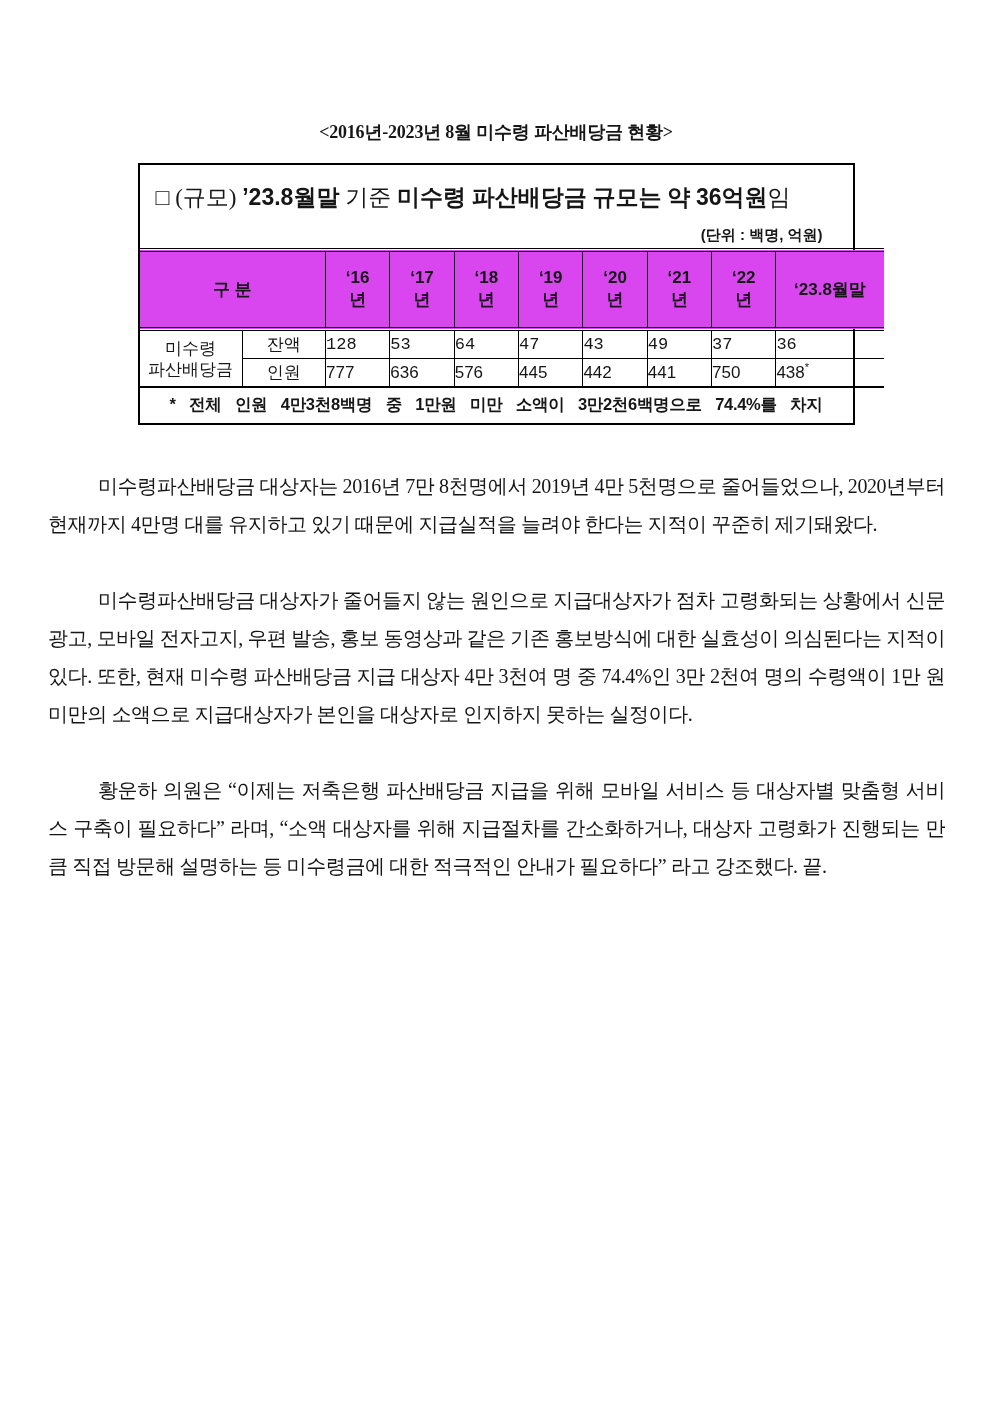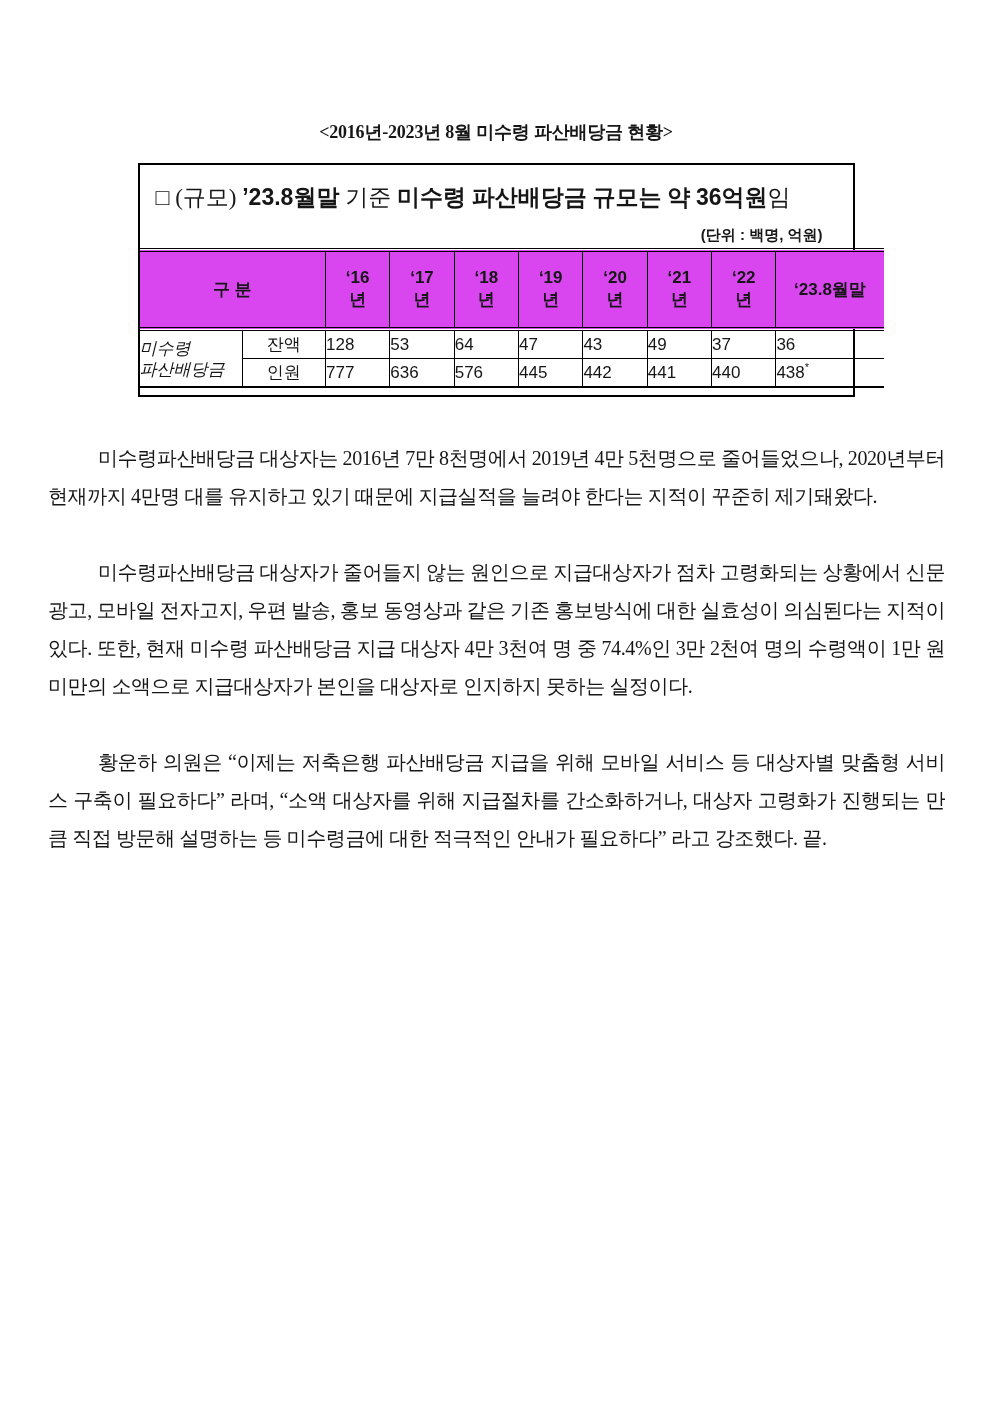--- a/index.html
+++ b/index.html
@@ -49,24 +49,24 @@
     border-top:4px double #000;
     border-bottom:4px double #000;
     font-size:17px;font-weight:700;
     height:32px;padding:16px;
   }
   table.data td{
     font-size:17px;height:27px;padding:0;
   }
   table.data th,table.data td{border-right:1.5px solid #000;}
   table.data th:last-child,table.data td:last-child{border-right:none;}
-  tr.r1 td.sep{border-bottom:1.5px solid #000;}
+  tr.r1 td.sep{border-bottom:1.5px solid #000;font-family:Liberation Mono, monospace;}
   tr.r2 td,td.t-group{border-bottom:2.5px solid #000;}
   td.t-group{
-    font-size:16.5px;line-height:21px;font-style:italic;
+    text-align:center;font-size:16.5px;line-height:21px;
   }
   td.t-label{text-align:center;}
   td.t-num{padding-right:16px;}
   sup.ast{font-size:11px;line-height:0;}
   .footnote{
     font-family:"Liberation Sans", sans-serif;
     font-size:16.5px;font-weight:600;
     margin:6px 30px 0 30px;
     letter-spacing:-0.3px;
     text-align:justify;text-align-last:justify;
@@ -142,26 +142,27 @@
           <td class="t-num sep">36</td>
         </tr>
         <tr class="r2">
           <td class="t-label">인원</td>
           <td class="t-num">777</td>
           <td class="t-num">636</td>
           <td class="t-num">576</td>
           <td class="t-num">445</td>
           <td class="t-num">442</td>
           <td class="t-num">441</td>
-          <td class="t-num">440</td>
+          <td class="t-num">750</td>
           <td class="t-num"><span>438</span><sup class="ast">*</sup></td>
         </tr>
       </tbody>
     </table>
 
+    <div class="footnote">* 전체 인원 4만3천8백명 중 1만원 미만 소액이 3만2천6백명으로 74.4%를 차지</div>
   </div>
 
   <div class="body-text">
     <p>미수령파산배당금 대상자는 2016년 7만 8천명에서 2019년 4만 5천명으로 줄어들었으나, 2020년부터 현재까지 4만명 대를 유지하고 있기 때문에 지급실적을 늘려야 한다는 지적이 꾸준히 제기돼왔다.</p>
     <p>미수령파산배당금 대상자가 줄어들지 않는 원인으로 지급대상자가 점차 고령화되는 상황에서 신문광고, 모바일 전자고지, 우편 발송, 홍보 동영상과 같은 기존 홍보방식에 대한 실효성이 의심된다는 지적이 있다. 또한, 현재 미수령 파산배당금 지급 대상자 4만 3천여 명 중 74.4%인 3만 2천여 명의 수령액이 1만 원 미만의 소액으로 지급대상자가 본인을 대상자로 인지하지 못하는 실정이다.</p>
     <p>황운하 의원은 “이제는 저축은행 파산배당금 지급을 위해 모바일 서비스 등 대상자별 맞춤형 서비스 구축이 필요하다” 라며, “소액 대상자를 위해 지급절차를 간소화하거나, 대상자 고령화가 진행되는 만큼 직접 방문해 설명하는 등 미수령금에 대한 적극적인 안내가 필요하다” 라고 강조했다. 끝.</p>
   </div>
 
 </div>
 

